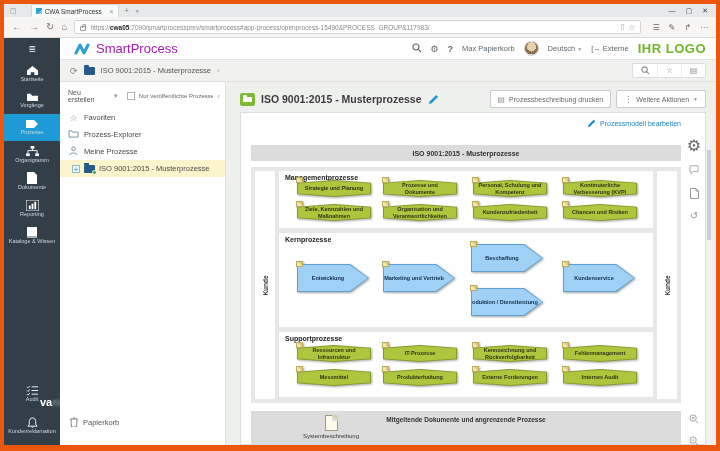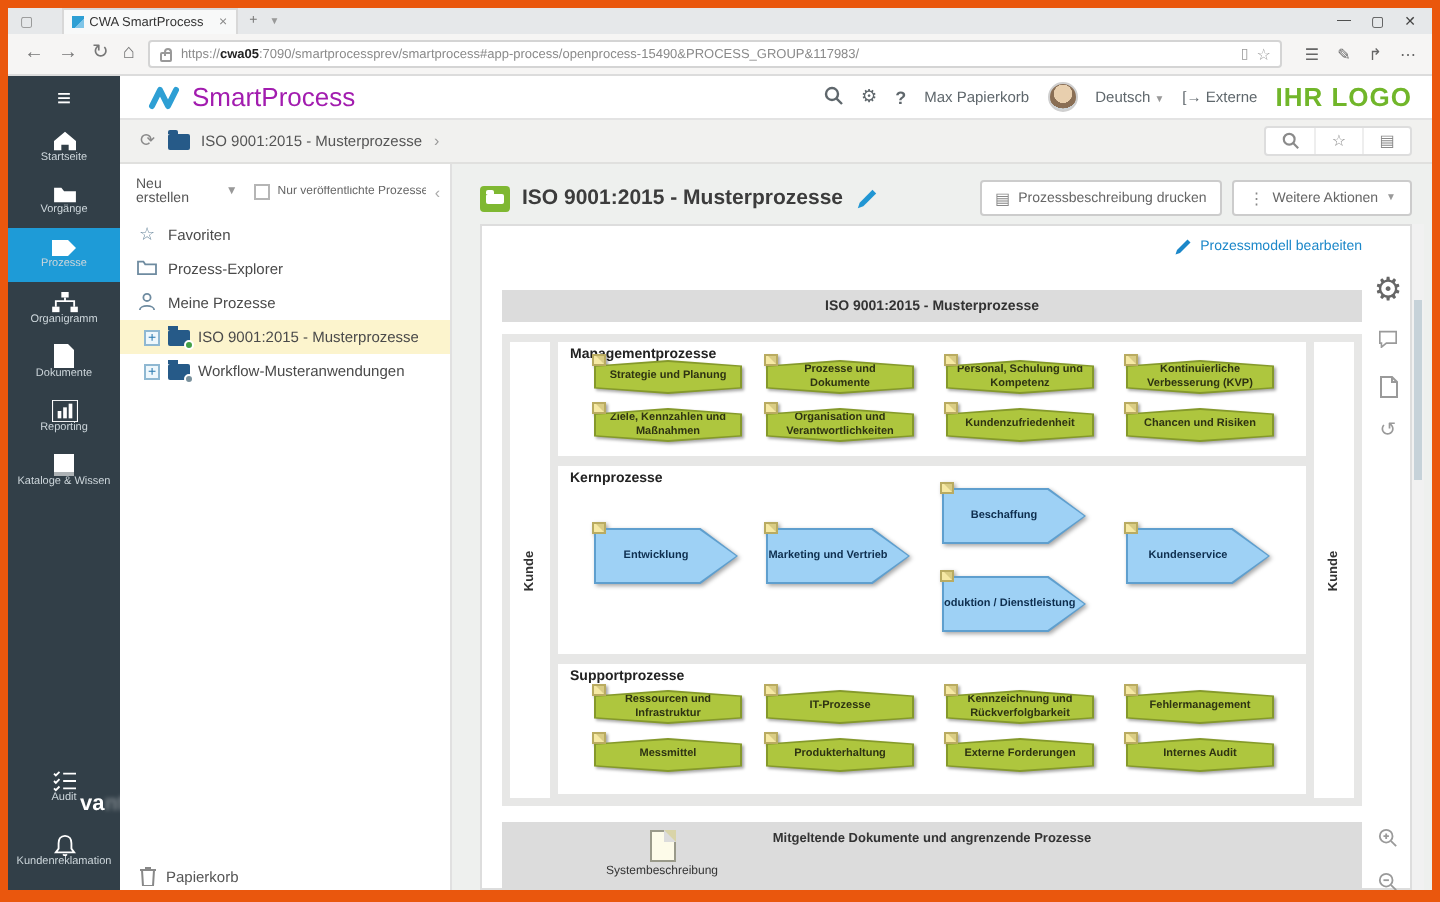--- a/index.html
+++ b/index.html
@@ -82,21 +82,21 @@
   .exprow { display:flex; align-items:center; gap:5px; height:17px; padding:0 8px; font-size:7.5px; color:#4a4a4a; }
   .exprow .ei { color:#6e8ba0; font-size:9px; width:11px; text-align:center; }
   .treerow { display:flex; align-items:center; gap:4px; height:17px; padding:0 6px 0 12px; font-size:7.5px; color:#4a4a4a; }
   .treerow.sel { background:#fcf4cd; }
   .plus { width:8px; height:8px; border:1px solid #8fb8d2; background:#eef7fc; color:#2a7ab0;
     font-size:7px; line-height:7px; text-align:center; flex:none; }
   .tfolder { width:11px; height:8px; background:#265a88; border-radius:1px; position:relative; flex:none; }
   .tfolder:before { content:""; position:absolute; left:0; top:-2px; width:5px; height:2px; background:#265a88; }
   .tfolder .badge { position:absolute; right:-2px; bottom:-2px; width:5px; height:5px; border-radius:50%;
     border:1px solid #fff; }
-  #trashrow { position:absolute; left:0; bottom:2px; width:100%; display:flex; align-items:center;
+  #trashrow { position:absolute; left:0; bottom:18px; width:100%; display:flex; align-items:center;
     gap:5px; padding:0 10px; font-size:7.5px; color:#555; }
 
   
   #main { left:226px; top:82px; width:490px; height:363px; background:#eef0ee; }
   #titlerow { position:absolute; left:14px; top:8px; right:10px; display:flex; align-items:center; gap:6px; }
   #proc-icon { width:15px; height:13px; background:#7fb832; border-radius:2px; position:relative; flex:none; }
   #proc-icon:before { content:""; position:absolute; left:3px; top:4px; width:9px; height:5px; background:#fff; border-radius:1px; }
   #proc-icon:after { content:""; position:absolute; left:3px; top:2px; width:4px; height:2px; background:#fff; border-radius:1px 1px 0 0; }
   #pagetitle { font-size:10.5px; font-weight:700; color:#3c3c3c; }
   .btn { background:#fff; border:1px solid #ccc; border-radius:2px; height:18px;
@@ -329,27 +329,20 @@
     </span>
     <span>Meine Prozesse</span>
   </div>
   <div class="treerow sel">
     <span class="plus">+</span>
     <span class="tfolder">
         <span class="badge" style="background:#43a047"></span>
       </span>
     <span class="nowrap">ISO 9001:2015 - Musterprozesse</span>
   </div>
-  <div class="treerow">
-    <span class="plus">+</span>
-    <span class="tfolder">
-        <span class="badge" style="background:#78909c"></span>
-      </span>
-    <span class="nowrap">Workflow-Musteranwendungen</span>
-  </div>
   <div id="trashrow">
     <svg width="8" height="10" viewBox="0 0 8 10">
         <path d="M0 2 H8 M3 2 V1 H5 V2 M1 2 L1.5 10 H6.5 L7 2" fill="none" stroke="#888"></path>
       </svg>
     <span>Papierkorb</span>
   </div>
 </div>
 
 <div id="main" class="abs">
   <div id="titlerow">

